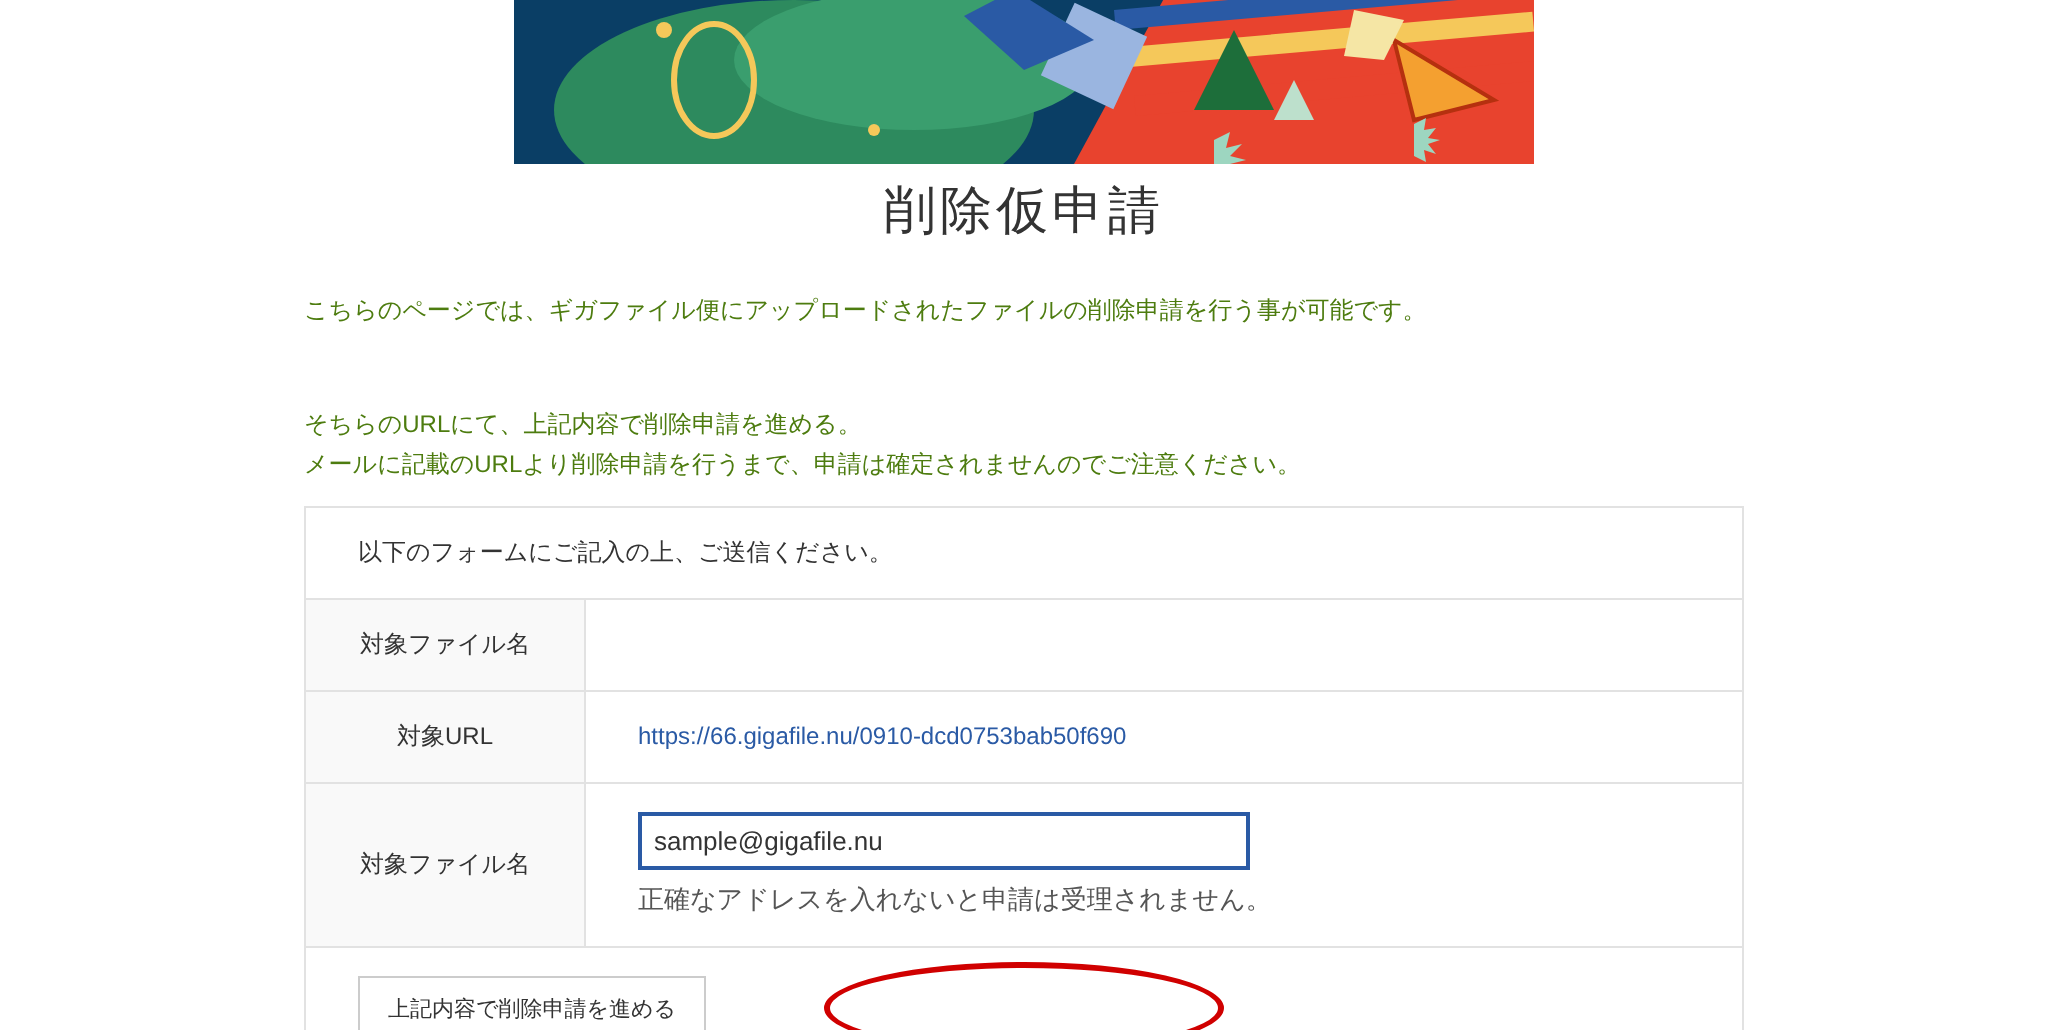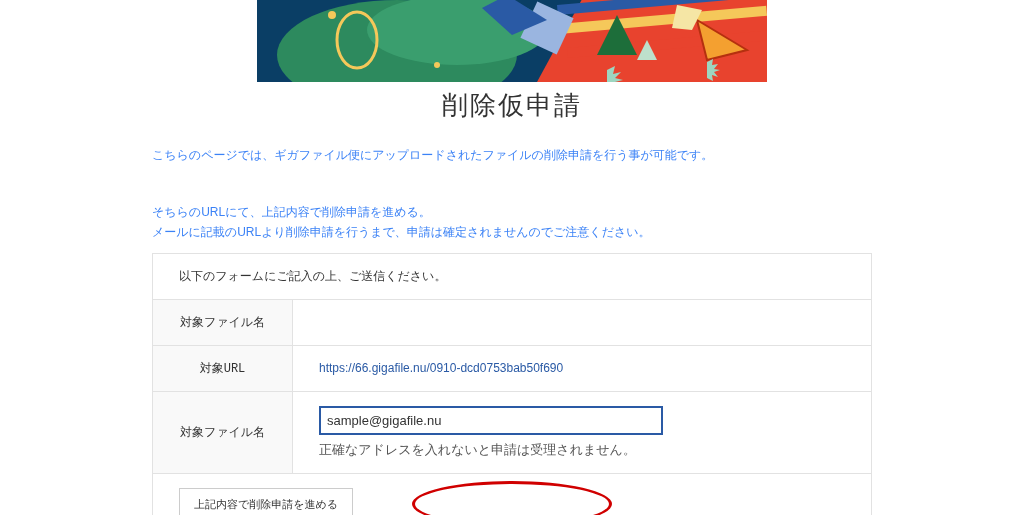--- a/index.html
+++ b/index.html
@@ -33,21 +33,21 @@
       letter-spacing: 2px;
     }
     .container {
       width: 720px;
       margin: 0 auto;
     }
     .intro p {
       font-size: 12px;
       line-height: 1.7;
       margin-bottom: 16px;
-      color: #3b82f6;
+      color: #4d7c0f;
     }
     .intro p.block2 { margin-bottom: 10px; }
     table.form {
       width: 100%;
       border-collapse: collapse;
       margin-top: 4px;
       font-size: 12px;
     }
     table.form th, table.form td {
       border: 1px solid #e2e2e2;
@@ -61,30 +61,29 @@
       padding: 12px;
       font-size: 12px;
     }
     table.form th {
       background: #f9f9f9;
       font-weight: normal;
       text-align: center;
       width: 140px;
       color: #333;
       font-size: 12px;
-      font-family: Liberation Mono, monospace;
     }
     .url-cell a {
       color: #2a5aa5;
       text-decoration: none;
       font-size: 12px;
       text-align: center;
     }
     .email-input {
-      width: 344px;
+      width: 306px;
       padding: 5px 6px;
       border: 2px solid #2a5aa5;
       font-size: 13px;
       color: #333;
     }
     .email-note {
       font-size: 13px;
       color: #555;
       margin-top: 6px;
     }

